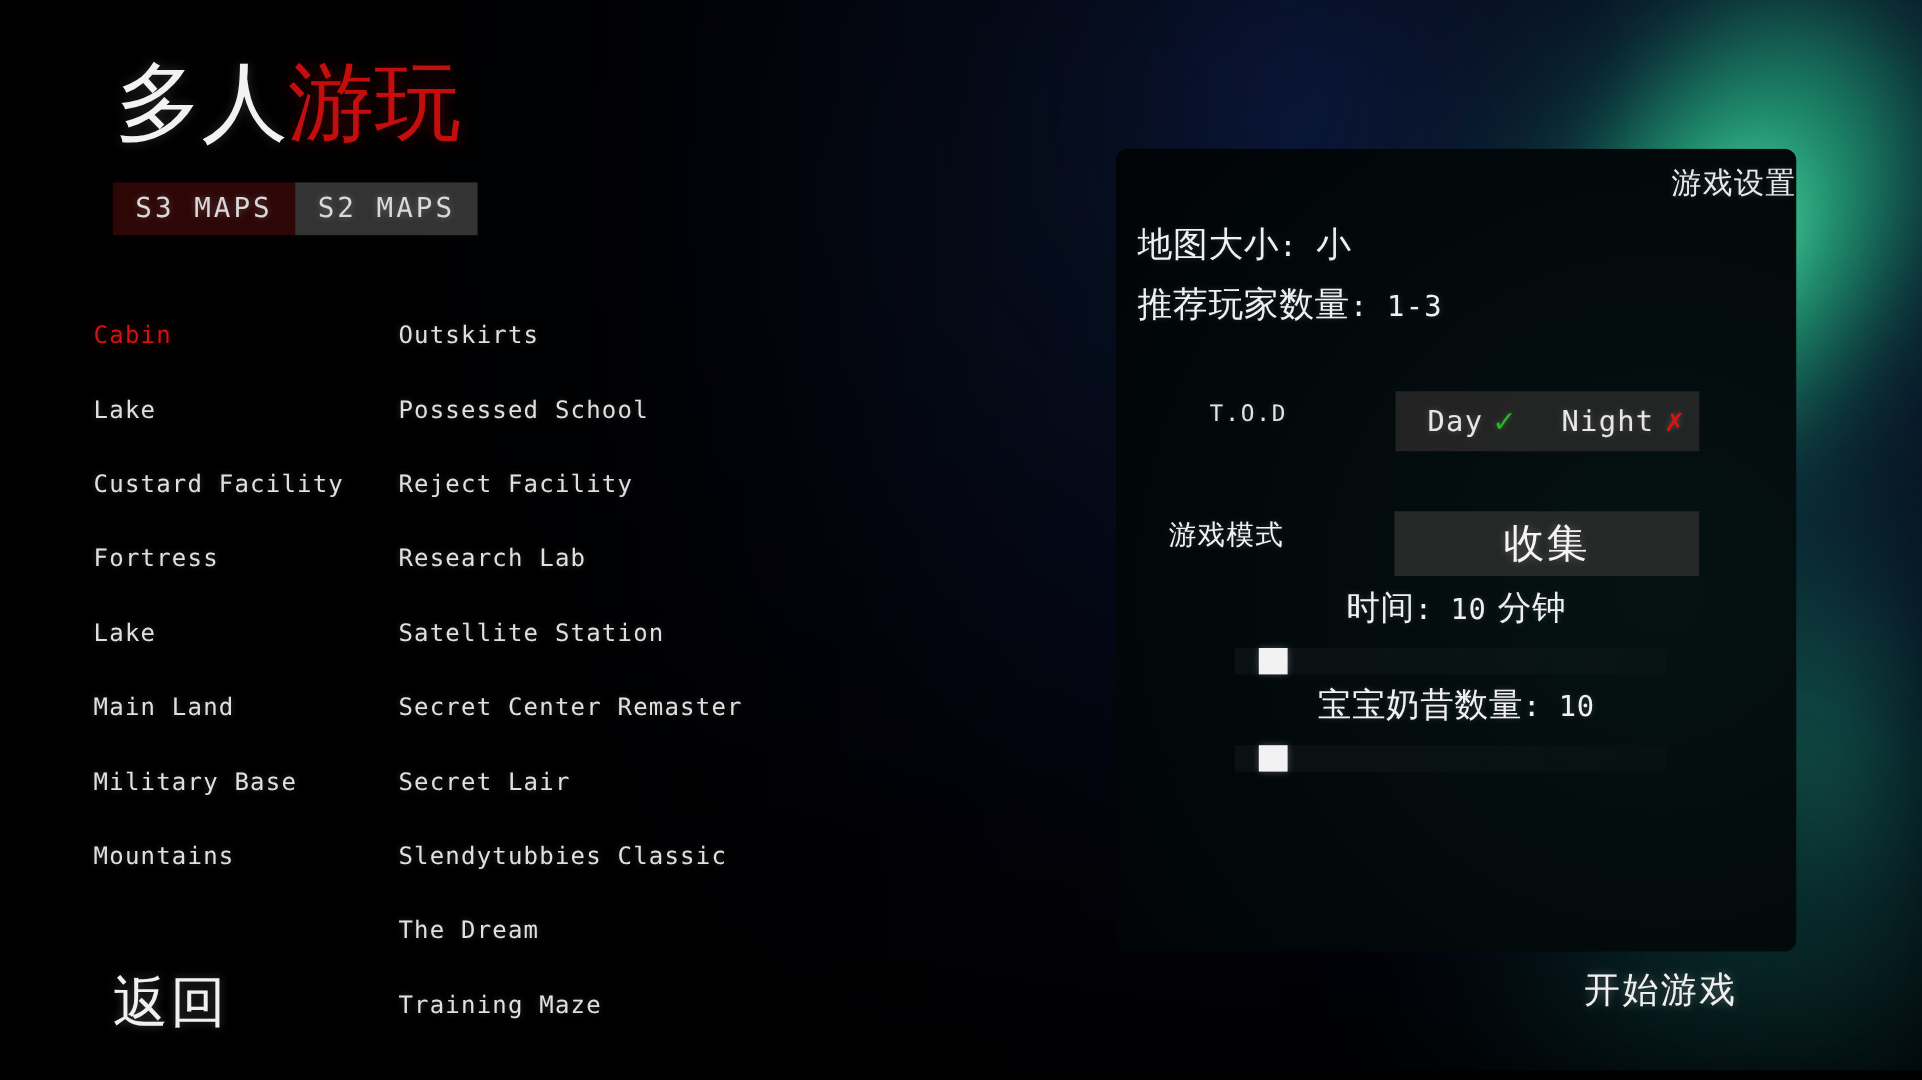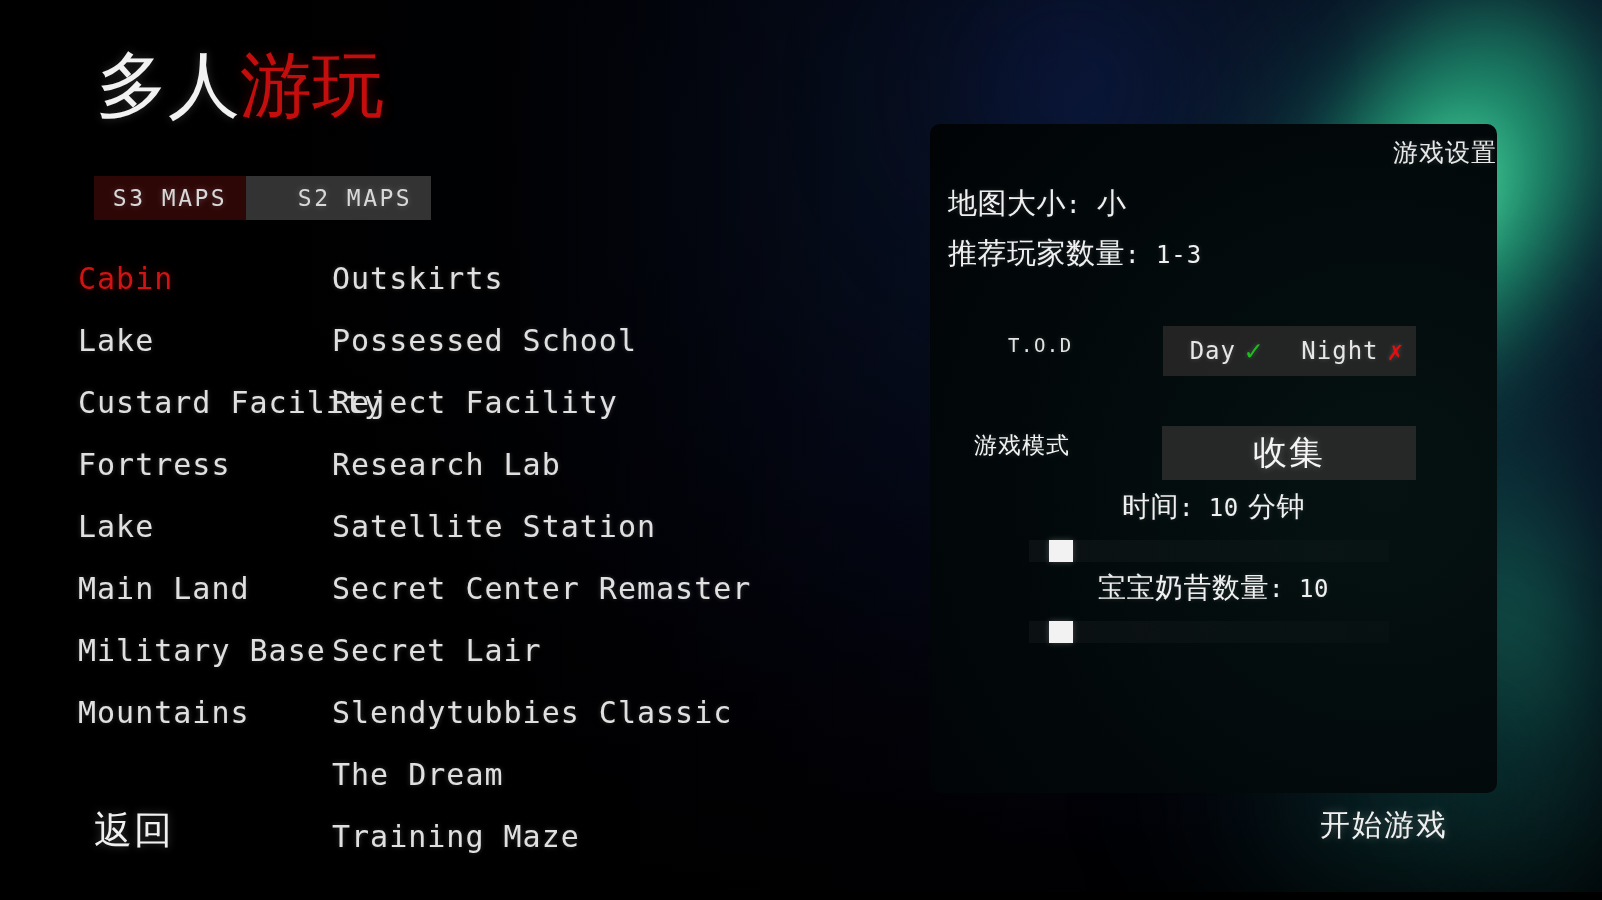--- a/index.html
+++ b/index.html
@@ -123,73 +123,72 @@
   }
   .title-white { color: #f2f2f2; }
   .title-red   { color: #c40d0d; text-shadow: 0 0 12px rgba(200,20,20,0.35); }
 
   
   #tabs {
     position: absolute;
     left: 94px;
     top: 152px;
     display: flex;
-    margin-top: 24px;
   }
   .tab {
     width: 152px;
     height: 44px;
     display: flex;
     align-items: center;
     justify-content: center;
     font-size: 23px;
     letter-spacing: 2.5px;
     color: #d9d9d9;
     cursor: pointer;
     user-select: none;
     text-shadow: 0 0 6px rgba(255,255,255,0.25);
   }
   .tab.active   { background: #2d0606; }
-  .tab.inactive { background: #333333; padding-left: 33px; }
+  .tab.inactive { background: #333333; }
 
   
   #map-lists {
     position: absolute;
     left: 0;
     top: 248px;
     width: 720px;
   }
   .map-col {
     position: absolute;
     top: 0;
   }
   #map-col-left  { left: 78px; }
   #map-col-right { left: 332px; }
 
   .map-item {
     height: 62px;
     line-height: 62px;
-    font-size: 30px;
+    font-size: 20px;
     color: #e0e0e0;
     white-space: nowrap;
     cursor: pointer;
     user-select: none;
     text-shadow: 0 0 5px rgba(255,255,255,0.2);
   }
   .map-item.selected {
     color: #d01414;
     text-shadow: 0 0 8px rgba(210,20,20,0.4);
   }
 
   
   #back-button {
     position: absolute;
     left: 94px;
     top: 805px;
-    font-size: 38px;
+    font-size: 46px;
     color: #f0f0f0;
     cursor: pointer;
     user-select: none;
     letter-spacing: 2px;
     text-shadow: 0 0 8px rgba(255,255,255,0.25);
   }
   #start-button {
     position: absolute;
     left: 1320px;
     top: 805px;

